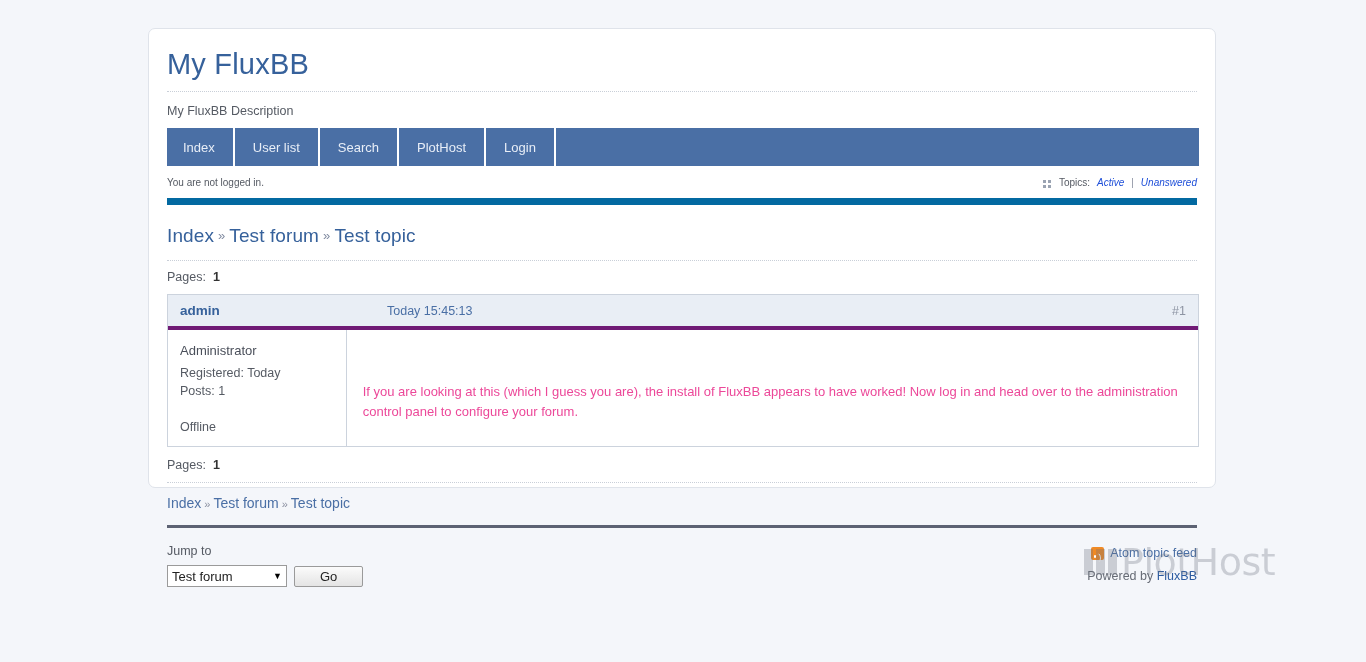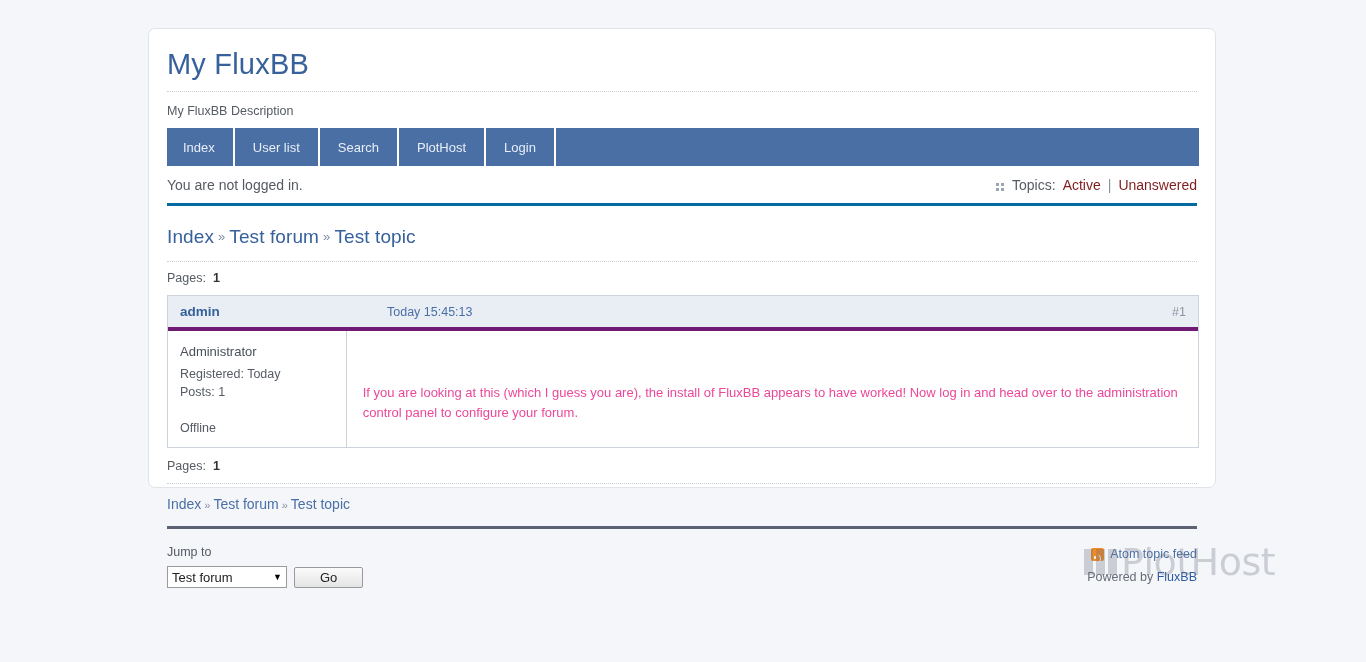--- a/index.html
+++ b/index.html
@@ -75,23 +75,23 @@
   .nav-spacer {
     flex: 1 1 auto;
   }
 
   
   .statusbar {
     display: flex;
     justify-content: space-between;
     align-items: center;
     padding: 11px 0 10px 0;
-    font-size: 14px;
-    color: #555a63;
-    border-bottom: 3px solid #0369a1;
+    font-size: 10px;
+    color: #555a63;
+    border-bottom: 7px solid #0369a1;
   }
   .status-right {
     display: flex;
     align-items: center;
     gap: 7px;
     color: #555a63;
   }
   .grip-icon {
     display: inline-block;
     width: 9px;
@@ -102,21 +102,21 @@
   .grip-icon i {
     position: absolute;
     width: 3px;
     height: 3px;
     background: #9aa3b2;
   }
   .grip-icon i:nth-child(1) { left: 0; top: 1px; }
   .grip-icon i:nth-child(2) { left: 5px; top: 1px; }
   .grip-icon i:nth-child(3) { left: 0; top: 6px; }
   .grip-icon i:nth-child(4) { left: 5px; top: 6px; }
-  .status-link { color: #7f1d1d; cursor: pointer; }
+  .status-link { color: #1d4ed8; cursor: pointer; font-style: italic; }
   .status-sep { color: #8a90a0; }
 
   
   .crumbs-top {
     padding: 20px 0 13px 0;
     font-size: 19px;
     color: #36619b;
     letter-spacing: 0.1px;
   }
   .crumbs-top .crumb { color: #36619b; cursor: pointer; }

